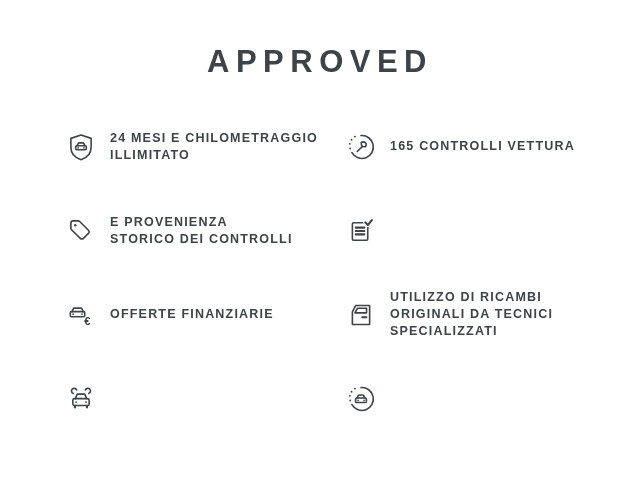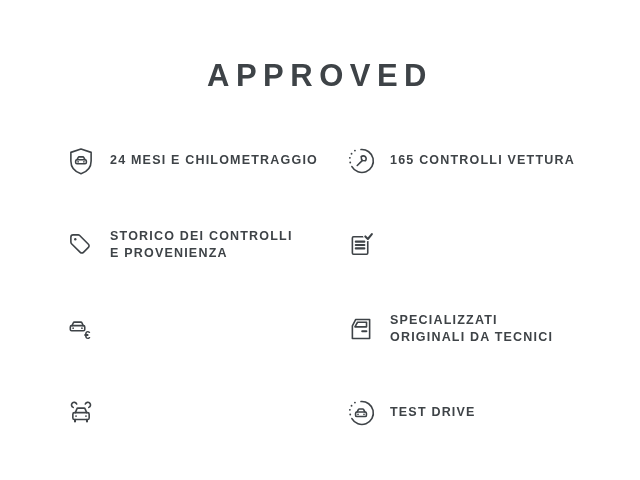--- a/index.html
+++ b/index.html
@@ -1,19 +1,19 @@
 <!DOCTYPE html>
 <html><head>
 <meta charset="utf-8">
 <style>
   html,body{margin:0;padding:0;background:#ffffff;}
   body{width:640px;height:480px;overflow:hidden;font-family:"Liberation Sans",sans-serif;}
   .panel{position:relative;width:640px;height:480px;background:#ffffff;}
   .title{
-    margin:0;padding-top:58px;text-align:center;
+    margin:0;padding-top:44px;text-align:center;
     font-size:31px;font-weight:700;letter-spacing:6.5px;
     color:#3e4347;line-height:1.15;
   }
   .grid{
     margin:25px 0 0 66px;
     display:grid;
     grid-template-columns:280px 296px;
     grid-auto-rows:84px;
   }
   .item{display:flex;align-items:center;gap:14px;}
@@ -39,20 +39,21 @@
         <svg viewBox="0 0 32 32" fill="none" stroke="#3e4347" stroke-width="1.7" stroke-linecap="round" stroke-linejoin="round">
           <path d="M16 3.2 L26.8 6.8 V16 c0 7.6-4.6 11.6-10.8 13.6 C9.8 27.6 5.2 23.6 5.2 16 V6.8 Z"></path>
           <path d="M11.8 14.6 l1.3-2.5 a1 1 0 0 1 .9-.5 h4 a1 1 0 0 1 .9.5 l1.3 2.5"></path>
           <rect x="10.3" y="14.6" width="11.4" height="4.4" rx="1.4"></rect>
           <circle cx="12.9" cy="16.9" r=".9" fill="#3e4347" stroke="none"></circle>
           <circle cx="19.1" cy="16.9" r=".9" fill="#3e4347" stroke="none"></circle>
         </svg>
       </span>
       <div class="label">
         <div>24 MESI E CHILOMETRAGGIO</div>
+        <div>ILLIMITATO</div>
       </div>
     </div>
 
     <div class="item">
       <span class="icon">
         <svg viewBox="0 0 32 32" fill="none" stroke="#3e4347" stroke-width="1.7" stroke-linecap="round" stroke-linejoin="round">
           <path d="M16 3.8 A12.2 12.2 0 1 1 6.3 21.9"></path>
           <circle cx="4.5" cy="17.6" r="1" fill="#3e4347" stroke="none"></circle>
           <circle cx="4.1" cy="12.6" r="1" fill="#3e4347" stroke="none"></circle>
           <circle cx="5.9" cy="8.2" r="1" fill="#3e4347" stroke="none"></circle>
@@ -67,22 +68,22 @@
     </div>
 
     <div class="item">
       <span class="icon">
         <svg viewBox="0 0 32 32" fill="none" stroke="#3e4347" stroke-width="1.7" stroke-linecap="round" stroke-linejoin="round">
           <path d="M12.9 5.2 H7.6 A2.4 2.4 0 0 0 5.2 7.6 v5.3 a2.4 2.4 0 0 0 .7 1.7 l9.3 9.3 a2.4 2.4 0 0 0 3.4 0 l5.3-5.3 a2.4 2.4 0 0 0 0-3.4 L14.6 5.9 a2.4 2.4 0 0 0-1.7-.7 Z"></path>
           <circle cx="9.9" cy="9.9" r="1.25" fill="#3e4347" stroke="none"></circle>
         </svg>
       </span>
       <div class="label">
+        <div>E PROVENIENZA</div>
         <div>STORICO DEI CONTROLLI</div>
-        <div>E PROVENIENZA</div>
       </div>
     </div>
 
     <div class="item">
       <span class="icon">
         <svg viewBox="0 0 32 32" fill="none" stroke="#3e4347" stroke-width="1.7" stroke-linecap="round" stroke-linejoin="round">
           <rect x="6.8" y="7.2" width="16.4" height="18.6" rx="1.2"></rect>
           <path d="M10.4 12.4 h9.2 M10.4 16 h9.2 M10.4 19.6 h9.2" stroke-width="2.2"></path>
           <path d="M20.6 6.9 l2.7 2.7 4.3-5.2" stroke="#ffffff" stroke-width="4.6"></path>
           <path d="M20.6 6.9 l2.7 2.7 4.3-5.2" stroke-width="2.2"></path>
@@ -94,34 +95,36 @@
       <span class="icon">
         <svg viewBox="0 0 32 32" fill="none" stroke="#3e4347" stroke-width="1.7" stroke-linecap="round" stroke-linejoin="round">
           <path d="M6.5 12.4 l1.2-2.8 a1.5 1.5 0 0 1 1.4-.9 h6.6 a1.5 1.5 0 0 1 1.4.9 l1.2 2.8"></path>
           <rect x="4.6" y="12.4" width="15.4" height="5.4" rx="1.4"></rect>
           <circle cx="7.6" cy="15.1" r=".9" fill="#3e4347" stroke="none"></circle>
           <circle cx="17" cy="15.1" r=".9" fill="#3e4347" stroke="none"></circle>
           <text x="19.4" y="26.6" font-size="12" font-weight="700" fill="#3e4347" stroke="none" font-family="'Liberation Sans',sans-serif">€</text>
         </svg>
       </span>
       <div class="label">
+        <div>OFFERTE FINANZIARIE</div>
       </div>
     </div>
 
     <div class="item">
       <span class="icon">
         <svg viewBox="0 0 32 32" fill="none" stroke="#3e4347" stroke-width="1.7" stroke-linecap="round" stroke-linejoin="round">
           <path d="M10.4 5.8 H25.2 V26.2 H6.8 V12.6 Z"></path>
           <path d="M12.3 8.8 h9.6 v4.9 H9.5 Z"></path>
           <path d="M17.3 18.3 h4.4" stroke-width="2.2"></path>
         </svg>
       </span>
       <div class="label">
+        <div>UTILIZZO DI RICAMBI</div>
+        <div>ORIGINALI DA TECNICI</div>
         <div>SPECIALIZZATI</div>
-        <div>ORIGINALI DA TECNICI</div>
       </div>
     </div>
 
     <div class="item">
       <span class="icon">
         <svg viewBox="0 0 32 32" fill="none" stroke="#3e4347" stroke-width="1.7" stroke-linecap="round" stroke-linejoin="round">
           <path d="M11.4 6.4 C10.7 4.5 8.1 4 6.7 5.4 c-1.5 1.5-.9 3.9 1 4.6"></path>
           <path d="M20.6 6.4 C21.3 4.5 23.9 4 25.3 5.4 c1.5 1.5 .9 3.9-1 4.6"></path>
           <path d="M10 15.6 l1.6-4 a1.2 1.2 0 0 1 1.1-.8 h6.6 a1.2 1.2 0 0 1 1.1.8 l1.6 4"></path>
           <rect x="7.3" y="15.6" width="17.4" height="7.4" rx="1.8"></rect>
@@ -139,19 +142,16 @@
           <circle cx="4.5" cy="17.6" r="1" fill="#3e4347" stroke="none"></circle>
           <circle cx="4.1" cy="12.6" r="1" fill="#3e4347" stroke="none"></circle>
           <circle cx="5.9" cy="8.2" r="1" fill="#3e4347" stroke="none"></circle>
           <circle cx="9.5" cy="4.9" r="1" fill="#3e4347" stroke="none"></circle>
           <path d="M11.9 14.9 l1.4-2.7 a1 1 0 0 1 .9-.5 h3.6 a1 1 0 0 1 .9.5 l1.4 2.7"></path>
           <rect x="10.2" y="14.9" width="11.6" height="4.9" rx="1.5"></rect>
           <circle cx="12.8" cy="17.4" r=".9" fill="#3e4347" stroke="none"></circle>
           <circle cx="19.2" cy="17.4" r=".9" fill="#3e4347" stroke="none"></circle>
         </svg>
       </span>
-      <div class="label">
-        <div>TEST DRIVE</div>
-      </div>
     </div>
 
   </div>
 </div>
 
 </body></html>

